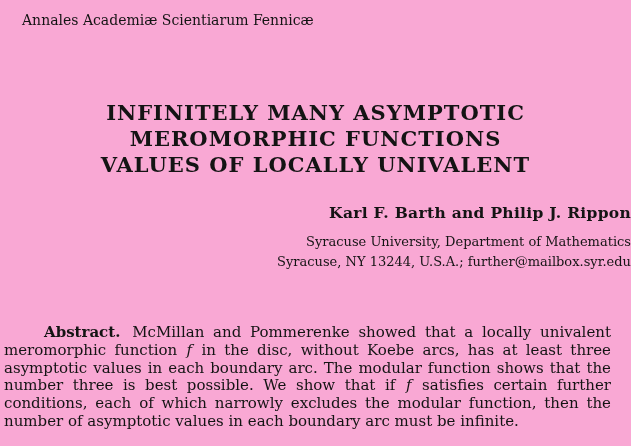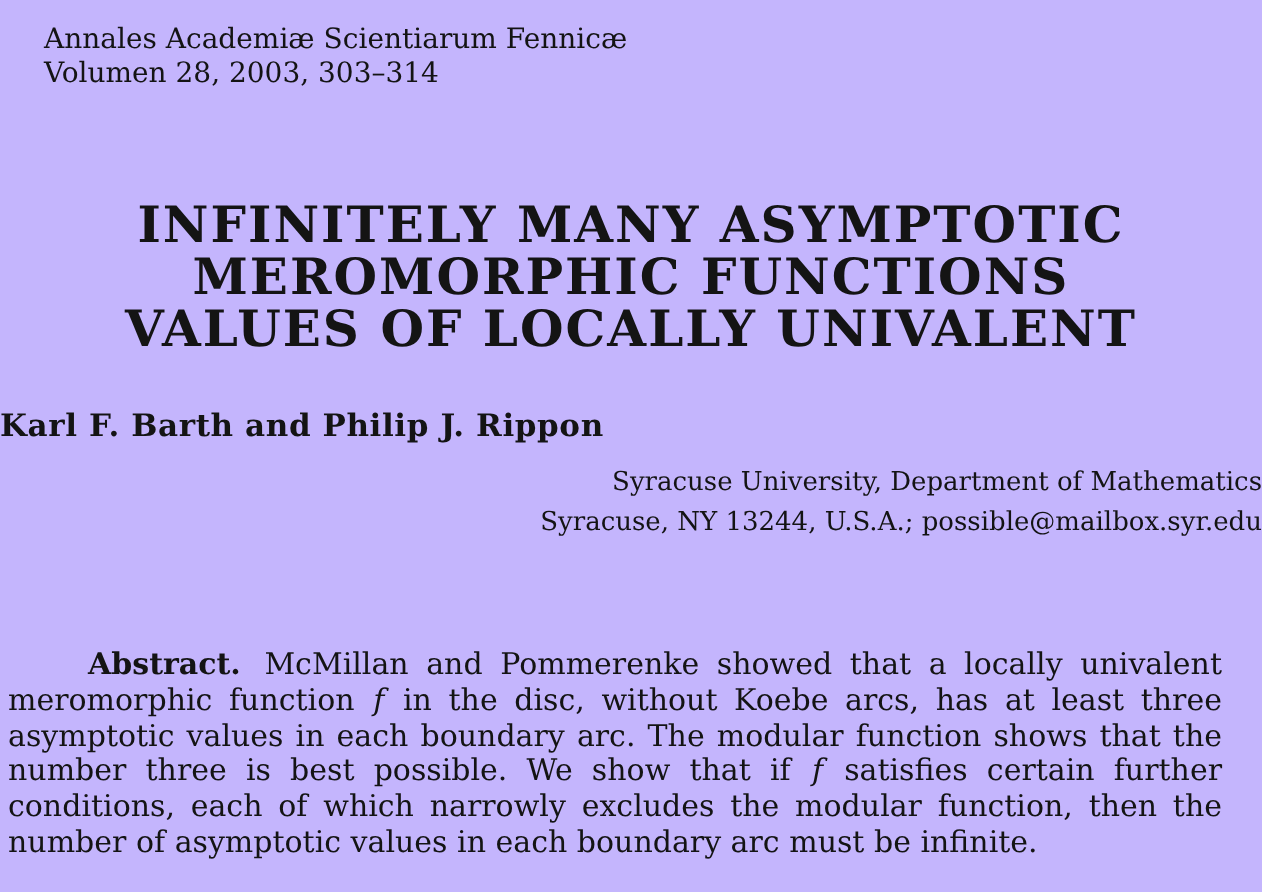--- a/index.html
+++ b/index.html
@@ -9,48 +9,48 @@
     height: 446px;
     font-family: "DejaVu Serif", "Liberation Serif", serif;
     color: #141414;
     position: relative;
     overflow: hidden;
   }
   .page {
     position: relative;
     width: 631px;
     height: 446px;
-    background: #c4b5fd;
+    background: #f9a8d4;
   }
   .journal-block {
     position: absolute;
     left: 22px;
     top: 12px;
     font-size: 14px;
     line-height: 16.5px;
     white-space: nowrap;
   }
   .paper-title {
     position: absolute;
     top: 100px;
     left: 0;
     width: 631px;
     text-align: center;
-    font-size: 25px;
+    font-size: 21px;
     font-weight: bold;
     line-height: 26px;
     letter-spacing: 1px;
   }
   .paper-title span { display: block; }
   .authors-line {
     position: absolute;
     top: 203px;
     left: 0;
     width: 631px;
-    text-align: left;
+    text-align: right;
     font-size: 15.5px;
     font-weight: bold;
     letter-spacing: 0.3px;
   }
   .affiliations {
     position: absolute;
     top: 232px;
     left: 0;
     width: 631px;
     text-align: right;
@@ -77,31 +77,30 @@
     padding: 0 1px;
   }
 </style>
 </head>
 <body>
 
 <div class="page">
 
   <div class="journal-block">
     <div>Annales Academiæ Scientiarum Fennicæ</div>
-    <div>Volumen 28, 2003, 303–314</div>
   </div>
 
   <h1 class="paper-title">
     <span>INFINITELY MANY ASYMPTOTIC</span>
     <span>MEROMORPHIC FUNCTIONS</span>
     <span>VALUES OF LOCALLY UNIVALENT</span>
   </h1>
 
   <div class="authors-line">Karl F. Barth and Philip J. Rippon</div>
 
   <div class="affiliations">
     <div>Syracuse University, Department of Mathematics</div>
-    <div>Syracuse, NY 13244, U.S.A.; possible@mailbox.syr.edu</div>
+    <div>Syracuse, NY 13244, U.S.A.; further@mailbox.syr.edu</div>
   </div>
 
   <p class="abstract"><span class="abstract-label">Abstract.</span> <span>McMillan and Pommerenke showed that a locally univalent meromorphic function</span> <span class="math-var">f</span> <span>in the disc, without Koebe arcs, has at least three asymptotic values in each boundary arc. The modular function shows that the number three is best possible. We show that if</span> <span class="math-var">f</span> <span>satisfies certain further conditions, each of which narrowly excludes the modular function, then the number of asymptotic values in each boundary arc must be infinite.</span></p>
 
 </div>
 
 </body></html>

